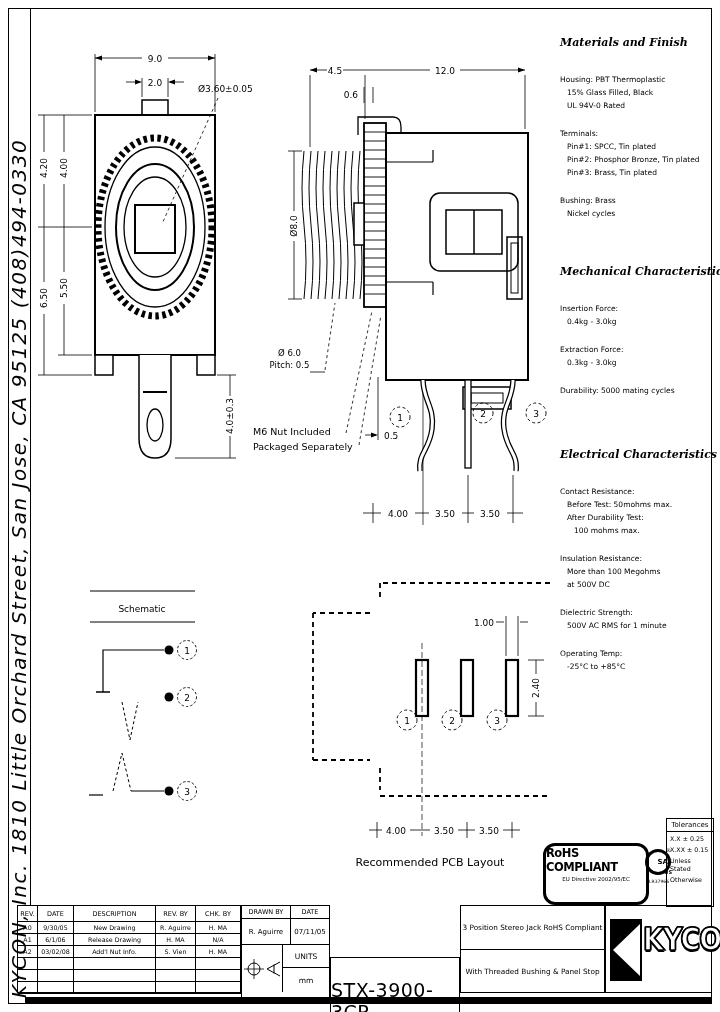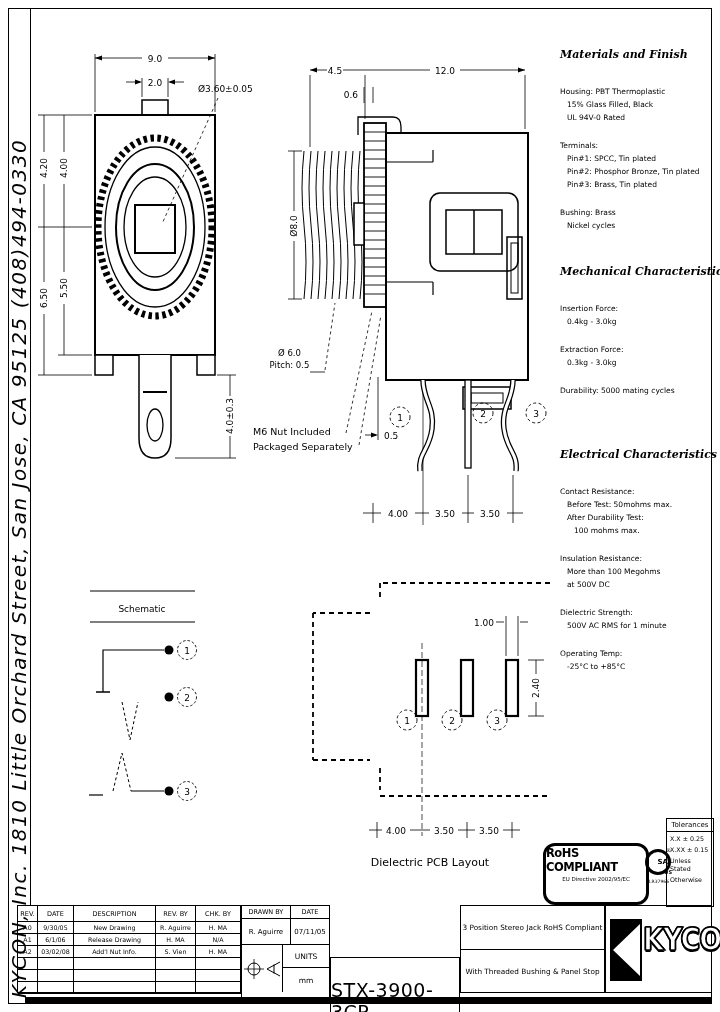--- a/index.html
+++ b/index.html
@@ -241,21 +241,21 @@
 
   <div class="abs callout" style="left:262px;top:347px;width:55px">
     <div>Ø 6.0</div>
     <div>Pitch: 0.5</div>
   </div>
   <div class="abs note" style="left:253px;top:424px;width:120px">
     <div>M6 Nut Included</div>
     <div>Packaged Separately</div>
   </div>
 
-  <div class="abs seccol" style="left:560px;top:48px">
+  <div class="abs seccol" style="left:560px;top:36px">
     <div class="sec-title">Materials and Finish</div>
     <div>Housing: PBT Thermoplastic</div>
     <div class="i1">15% Glass Filled, Black</div>
     <div class="i1">UL 94V-0 Rated</div>
     <div class="g">Terminals:</div>
     <div class="i1">Pin#1: SPCC, Tin plated</div>
     <div class="i1">Pin#2: Phosphor Bronze, Tin plated</div>
     <div class="i1">Pin#3: Brass, Tin plated</div>
     <div class="g">Bushing: Brass</div>
     <div class="i1">Nickel cycles</div>
@@ -353,21 +353,21 @@
         <line x1="212" y1="254" x2="212" y2="270"></line>
       <line x1="69" y1="262" x2="82" y2="262"></line>
         <line x1="110" y1="262" x2="130" y2="262"></line>
       <line x1="158" y1="262" x2="175" y2="262"></line>
         <line x1="203" y1="262" x2="220" y2="262"></line>
     </g>
     <text x="96" y="265.5" text-anchor="middle">4.00</text>
     <text x="144" y="265.5" text-anchor="middle">3.50</text>
     <text x="189" y="265.5" text-anchor="middle">3.50</text>
   </svg>
-  <div class="abs caption" style="left:330px;top:856px;width:200px">Dielectric PCB Layout</div>
+  <div class="abs caption" style="left:330px;top:856px;width:200px">Recommended PCB Layout</div>
 
   <div class="abs" id="rohs">
     <div class="t1">RoHS COMPLIANT</div>
     <div class="t2">EU Directive 2002/95/EC</div>
   </div>
   <div class="abs" id="csa">
     <div class="circ">SA</div>
     <div class="reg">®</div>
     <div class="us">US</div>
     <div class="file">LR37966</div>

